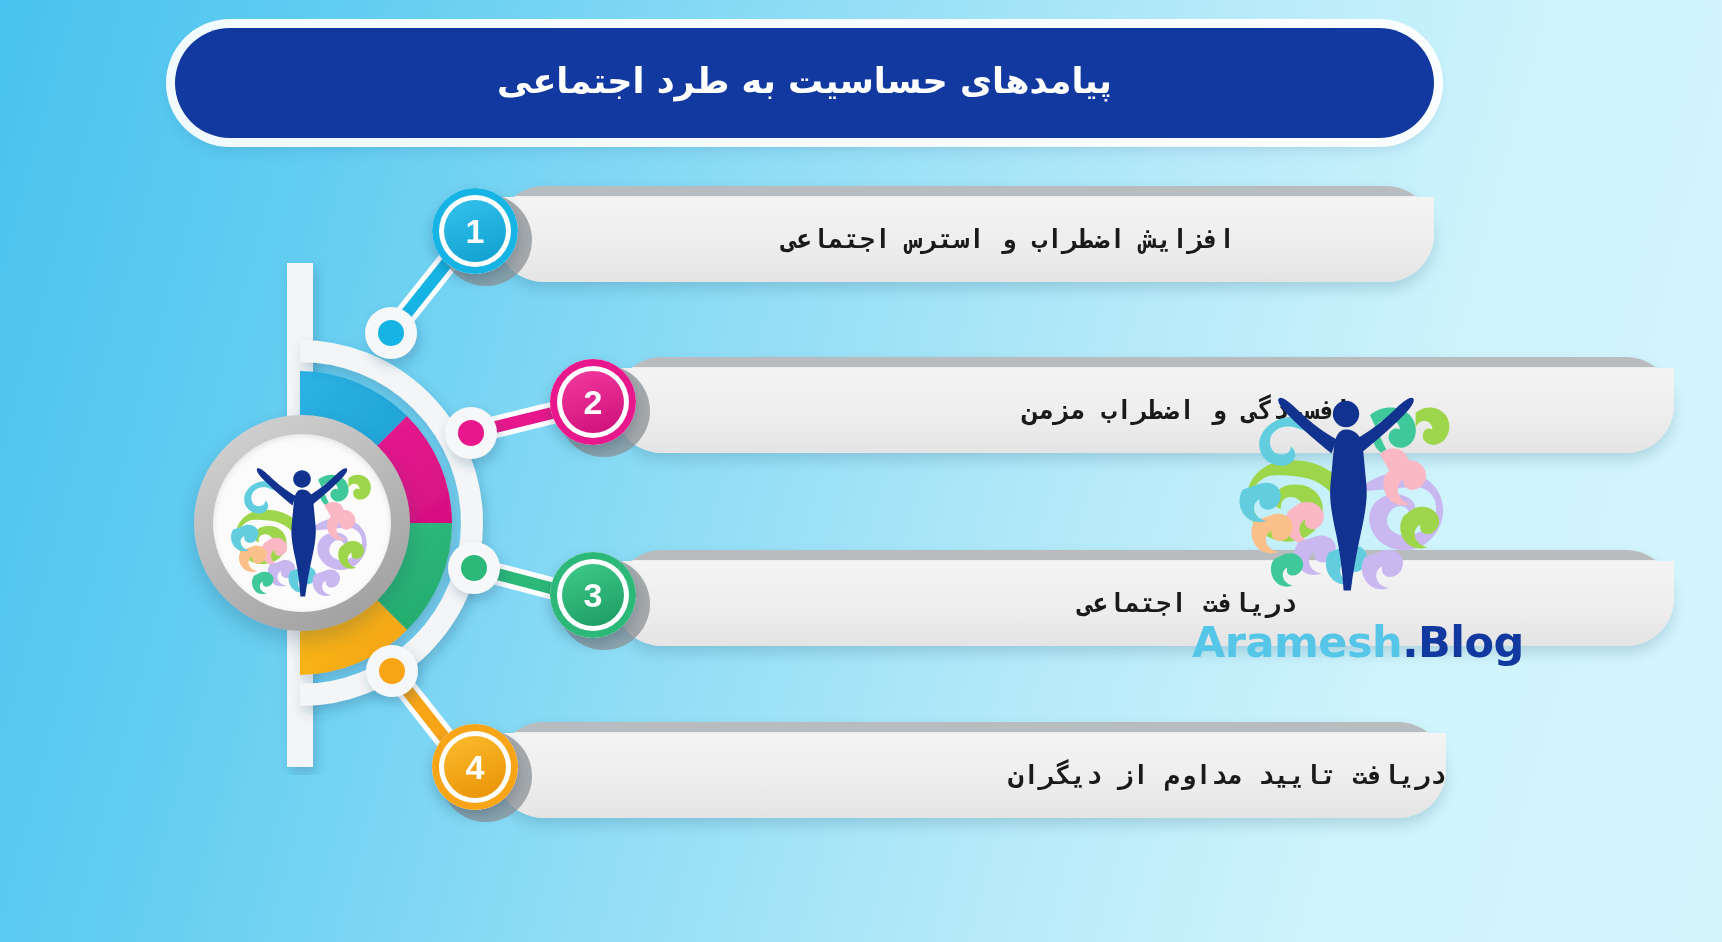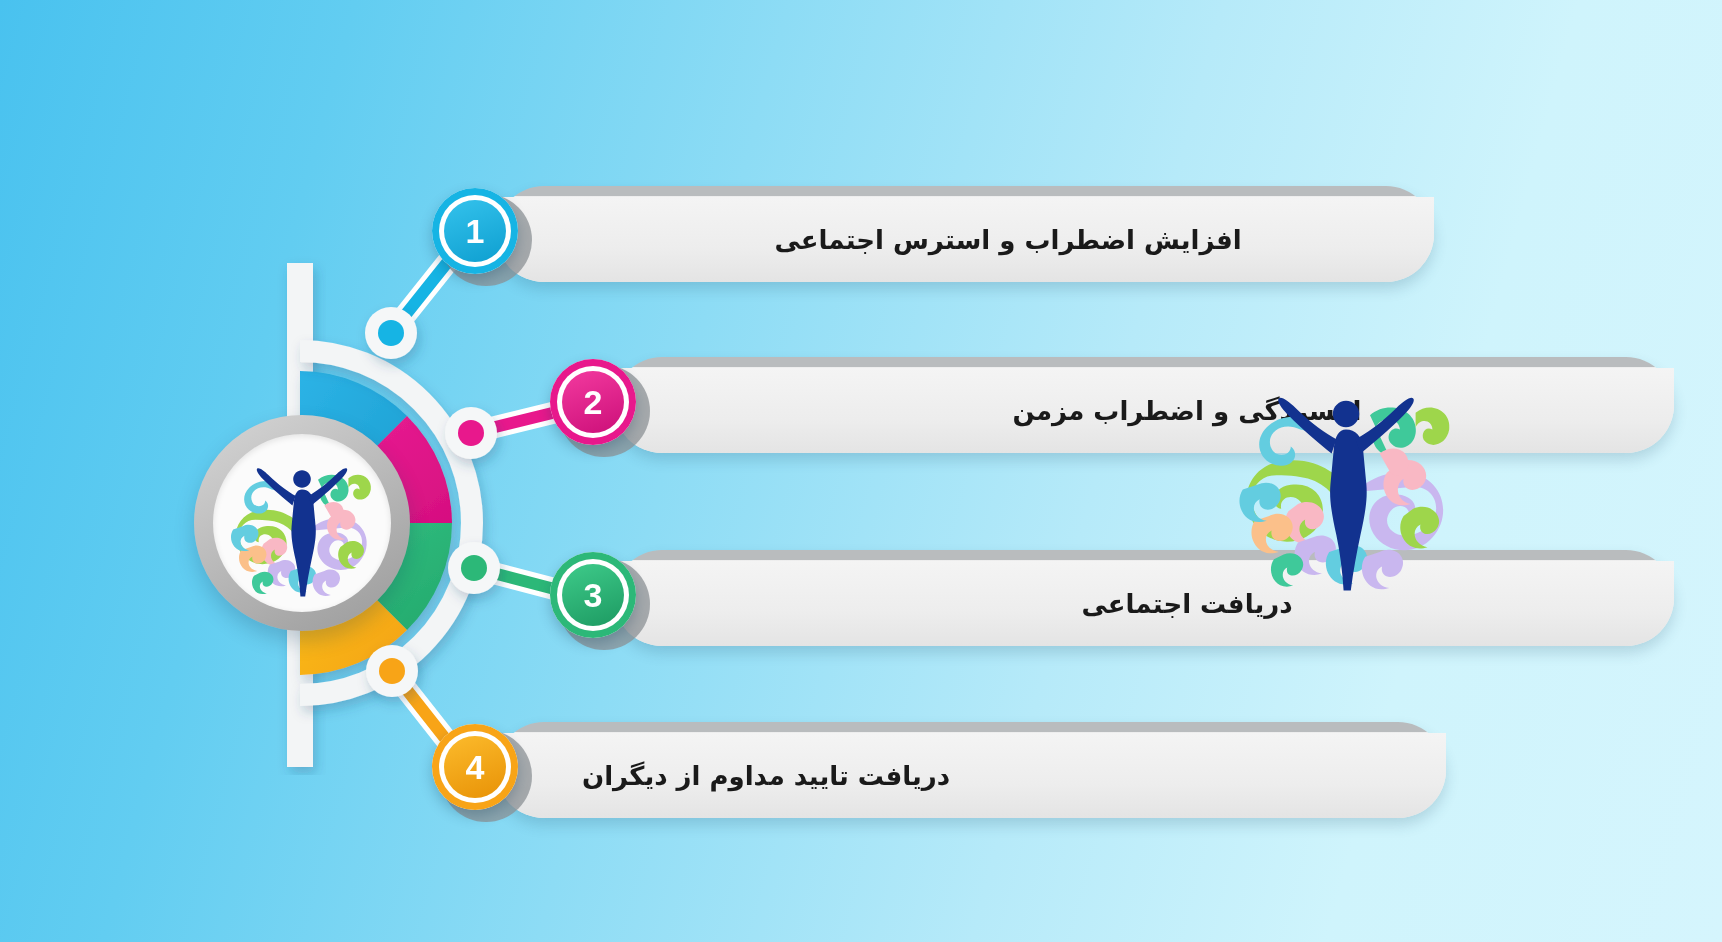--- a/index.html
+++ b/index.html
@@ -95,20 +95,21 @@
     background: linear-gradient(180deg, #f4f4f4 0%, #ededed 60%, #e4e4e4 100%);
     display: flex;
     align-items: center;
   }
   .card-label {
     color: #1a1a1a;
     font-size: 26px;
     font-weight: bold;
     direction: rtl;
     white-space: nowrap;
+    font-family: Liberation Mono, monospace;
   }
   .badge {
     position: absolute;
     width: 86px; height: 86px;
     border-radius: 50%;
     background: #fff;
     display: flex; align-items: center; justify-content: center;
     box-shadow: 0 6px 13px rgba(20,60,90,0.28);
     z-index: 6;
   }
@@ -155,20 +156,23 @@
   }
   .brand-aramesh { color: #55c6e8; }
   .brand-dot { color: #11399f; }
   .brand-blog { color: #11399f; }
 </style>
 </head>
 <body>
 
 <div id="stage">
 
+  <div id="title-banner">
+    <div id="title-text">پیامدهای حساسیت به طرد اجتماعی</div>
+  </div>
 
   <svg id="connectors" viewBox="0 0 1722 942" xmlns="http://www.w3.org/2000/svg">
 
     <path d="M 391 333 L 470 234" stroke="#ffffff" stroke-width="22" fill="none" stroke-linecap="round"></path>
     <path d="M 391 333 L 470 234" stroke="#16b4e4" stroke-width="12" fill="none" stroke-linecap="round"></path>
 
     <path d="M 471 433 L 585 405" stroke="#ffffff" stroke-width="22" fill="none" stroke-linecap="round"></path>
     <path d="M 471 433 L 585 405" stroke="#e8188c" stroke-width="12" fill="none" stroke-linecap="round"></path>
 
     <path d="M 474 568 L 585 597" stroke="#ffffff" stroke-width="22" fill="none" stroke-linecap="round"></path>
@@ -304,21 +308,21 @@
         <div style="width:72px;height:72px;border-radius:50%;background:#ffffff;display:flex;align-items:center;justify-content:center;">
           <div class="badge-core" style="background:linear-gradient(160deg,#3ecb8a,#1d9a62);">3</div>
         </div>
       </div>
     </div>
   </div>
 
   <div class="row" style="left:418px; top:722px;">
     <div class="card" style="left:78px; top:0; width:950px;">
       <div class="card-face">
-        <div class="card-label" style="position:absolute; right:0; left:86px; text-align:left;">دریافت تایید مداوم از دیگران</div>
+        <div class="card-label" style="position:absolute; right:0; left:86px; text-align:right;">دریافت تایید مداوم از دیگران</div>
       </div>
     </div>
     <div class="badge-shadow" style="left:22px; top:8px;"></div>
     <div class="badge" style="left:14px; top:2px;">
       <div class="badge-ring" style="background:#f8a417;">
         <div style="width:72px;height:72px;border-radius:50%;background:#ffffff;display:flex;align-items:center;justify-content:center;">
           <div class="badge-core" style="background:linear-gradient(160deg,#fcbb2c,#e89206);">4</div>
         </div>
       </div>
     </div>
@@ -339,15 +343,18 @@
       <path d="M72 148 C84 142 96 152 90 163 C85 172 72 170 74 160 C66 164 68 176 80 178 C62 184 52 164 60 152 Z" fill="#c9b7ef"></path>
       <path d="M98 156 C110 150 122 160 116 171 C111 180 98 178 100 168 C92 172 94 184 106 186 C88 192 78 172 86 160 Z" fill="#63cde0"></path>
       <path d="M48 162 C58 158 68 166 63 175 C59 182 49 181 51 173 C45 176 46 186 56 188 C41 193 33 176 40 166 Z" fill="#3fc99a"></path>
       <path d="M128 160 C140 154 152 164 146 175 C141 184 128 182 130 172 C122 176 124 188 136 190 C118 196 108 176 116 164 Z" fill="#c9b7ef"></path>
       <path d="M26 104 C38 98 50 108 44 119 C39 128 26 126 28 116 C20 120 22 132 34 134 C16 140 6 120 14 108 Z" fill="#63cde0"></path>
       <path d="M100 34 C106 34 111 39 111 45 C111 51 106 56 100 56 C94 56 89 51 89 45 C89 39 94 34 100 34 Z" fill="#12328f"></path>
       <path d="M100 58 C108 58 113 64 114 72 L117 104 C118 116 116 128 112 146 C109 160 106 176 104 192 L98 192 C97 176 95 160 92 146 C88 128 86 116 87 104 L90 72 C91 64 94 58 100 58 Z" fill="#12328f"></path>
       <path d="M92 66 C84 62 70 52 58 40 C52 34 46 30 44 32 C42 34 46 40 52 46 C64 58 78 70 88 78 Z" fill="#12328f"></path>
       <path d="M108 66 C116 62 130 52 142 40 C148 34 154 30 156 32 C158 34 154 40 148 46 C136 58 122 70 112 78 Z" fill="#12328f"></path>
     </svg>
+    <div id="brand-text">
+      <span class="brand-aramesh">Aramesh</span><span class="brand-dot">.</span><span class="brand-blog">Blog</span>
+    </div>
   </div>
 
 </div>
 
 </body></html>

